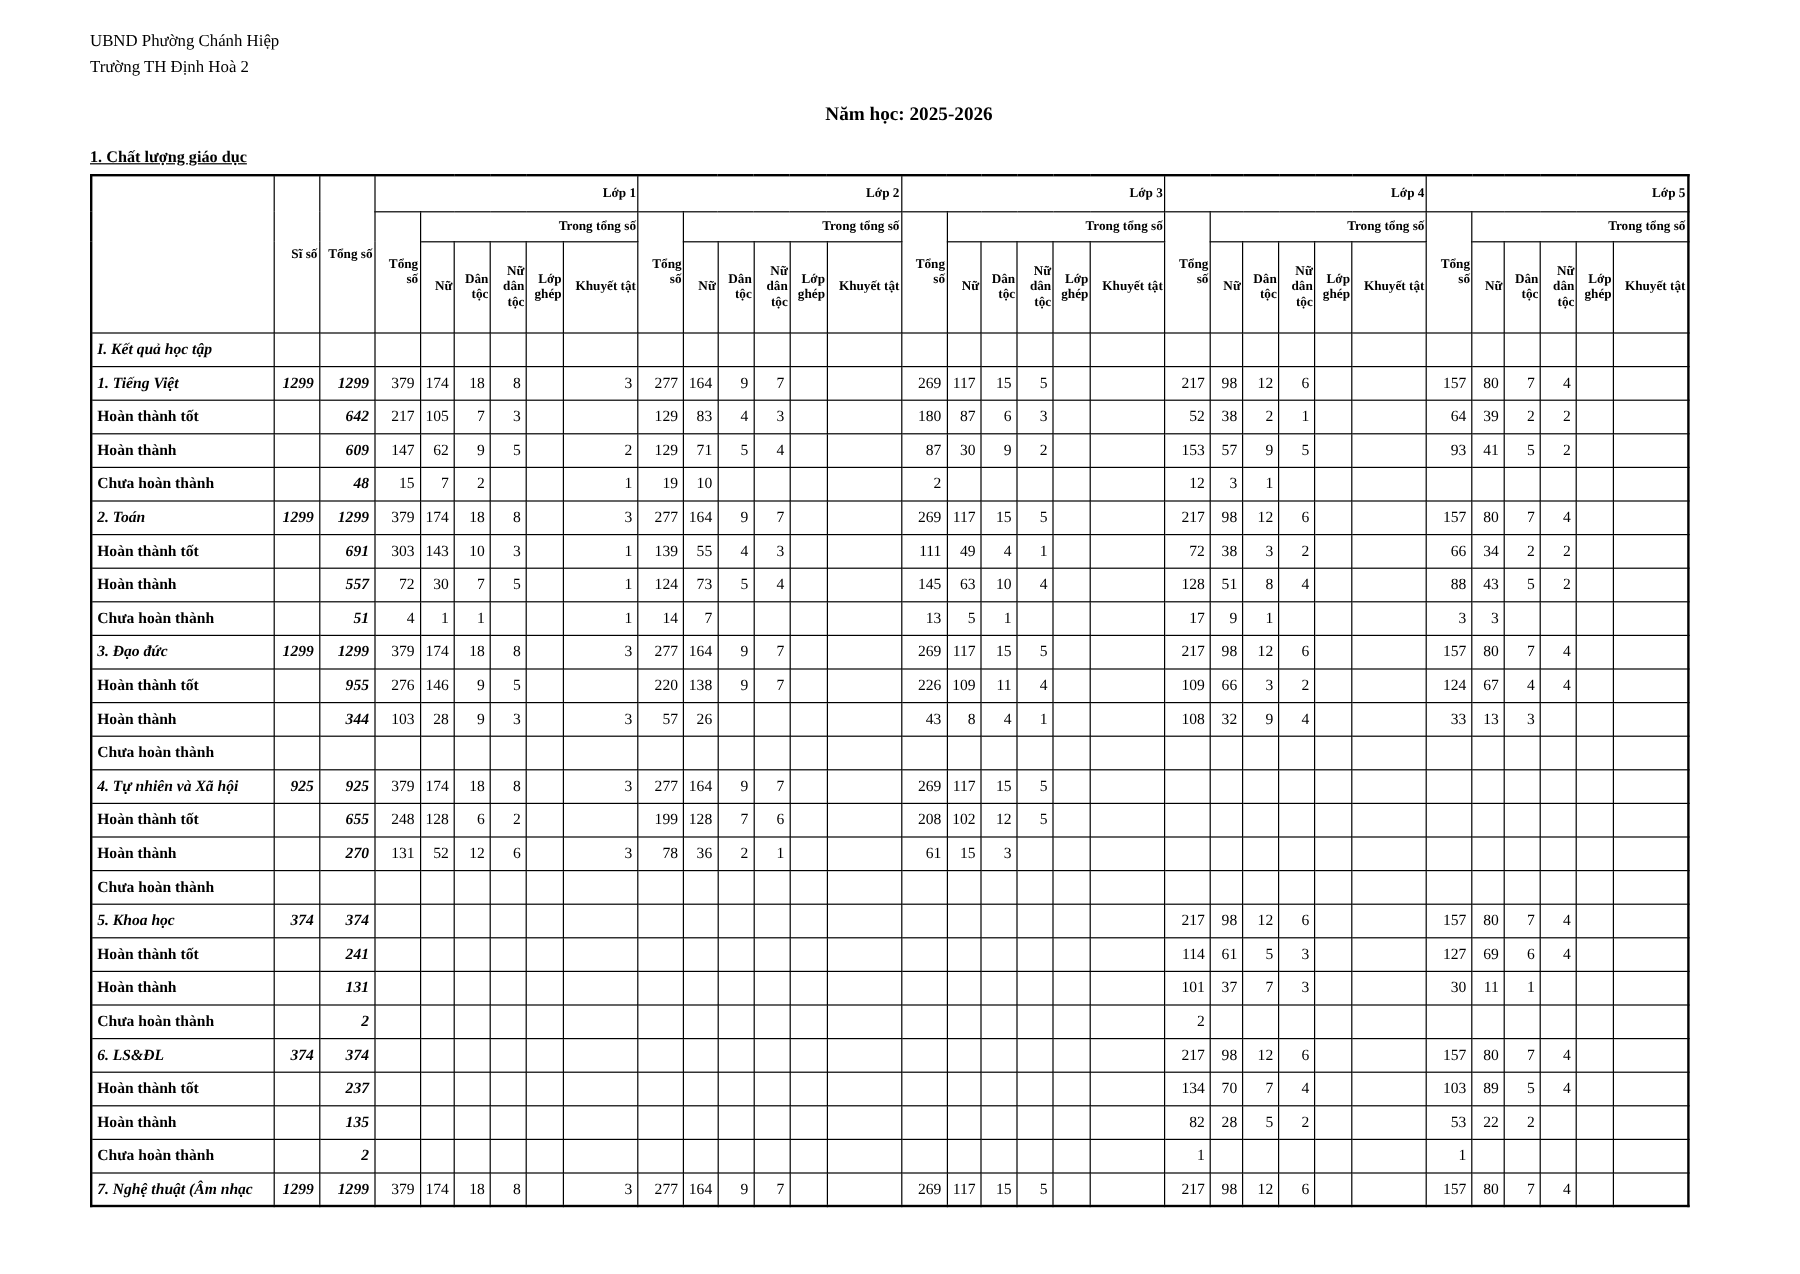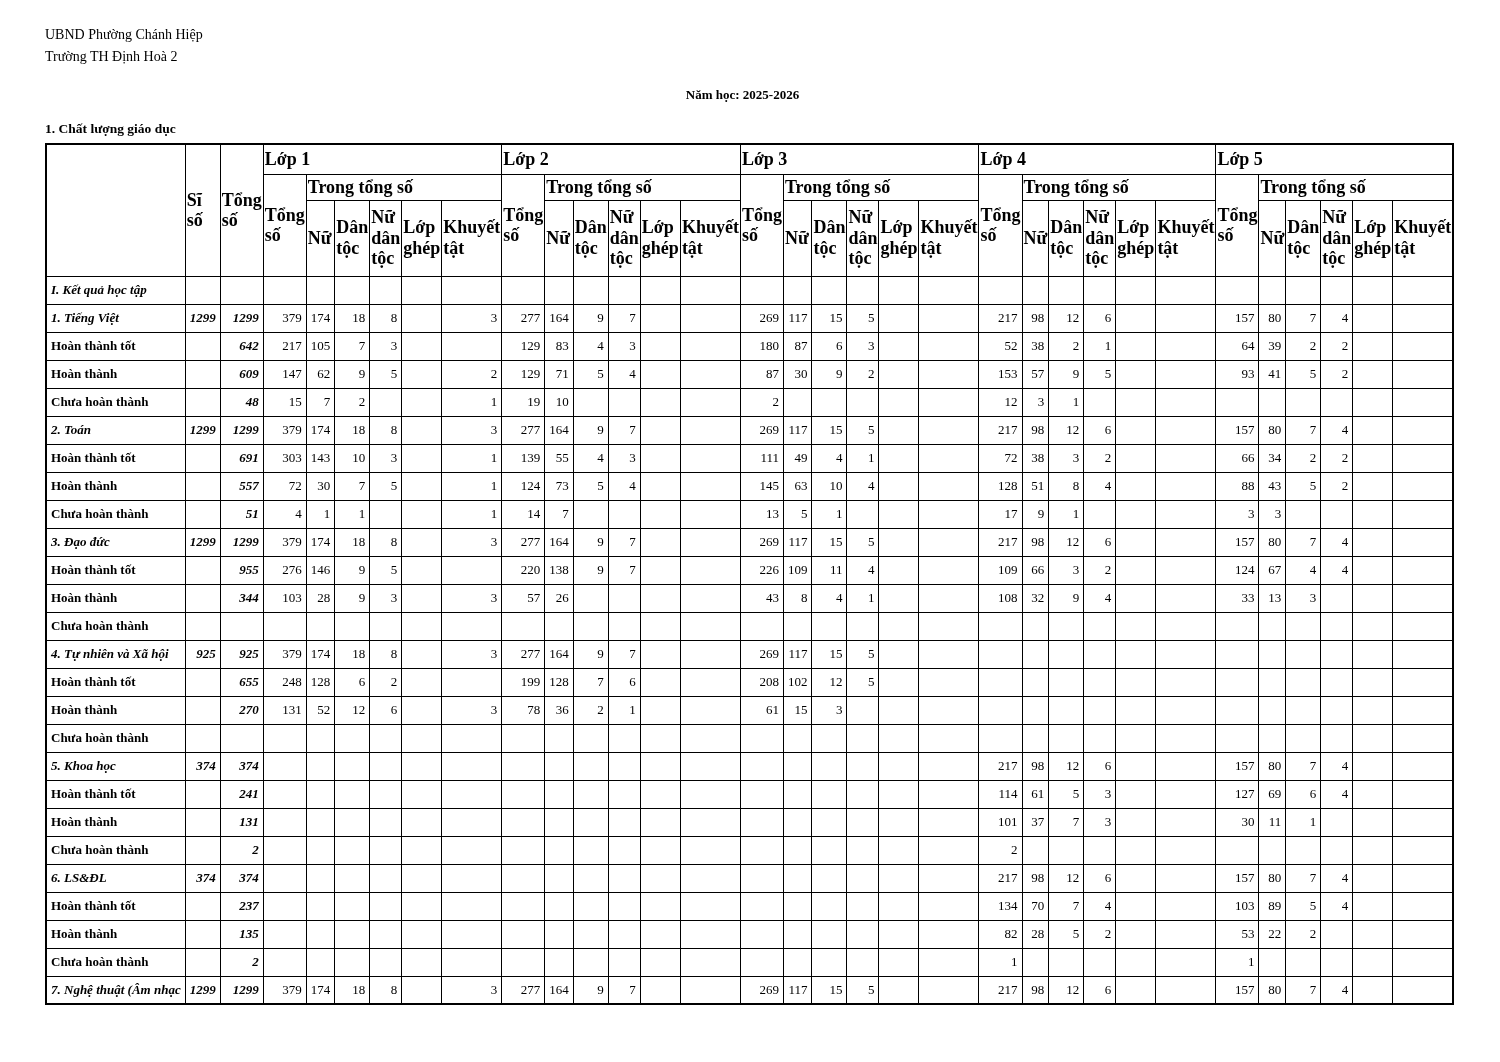--- a/index.html
+++ b/index.html
@@ -3,31 +3,31 @@
 <meta charset="utf-8">
 <style>
   * { margin: 0; padding: 0; box-sizing: border-box; }
   html, body {
     width: 1500px; height: 1062px;
     background: #ffffff;
     overflow: hidden;
     font-family: "Liberation Serif", "DejaVu Serif", serif;
     color: #000;
   }
-  .page { padding: 24px 60px 0 45px; }
+  .page { padding: 24px 60px 0 75px; }
   .org-line { font-size: 14px; line-height: 1.55; }
   .title { text-align: center; font-weight: bold; font-size: 14.5px; margin-top: 22px; }
-  .subtitle { text-align: center; font-weight: bold; font-size: 13px; margin-top: 20px; }
-  .section-heading { font-weight: bold; font-size: 13.5px; margin-top: 18px; margin-bottom: 6px; }
+  .subtitle { text-align: center; font-weight: bold; font-size: 16px; margin-top: 20px; }
+  .section-heading { font-weight: bold; font-size: 13.5px; margin-top: 18px; margin-bottom: 6px; text-decoration: underline; }
 
   table { border-collapse: collapse; table-layout: fixed; border: 2px solid #000; }
   th, td { border: 1px solid #000; overflow: hidden; }
   th {
-    font-weight: bold; text-align: left; vertical-align: middle;
-    font-size: 18px; line-height: 1.15; padding: 2px 1px;
+    font-weight: bold; text-align: right; vertical-align: middle;
+    font-size: 11px; line-height: 1.15; padding: 2px 1px;
   }
   thead tr.hr1 th { height: 30px; }
   thead tr.hr2 th { height: 25px; }
   thead tr.hr3 th { height: 76px; }
   td { font-size: 13px; height: 28px; padding: 1px 4px; vertical-align: middle; }
   td.label { text-align: left; white-space: nowrap; padding-left: 4px; font-weight: bold; }
   td.num { text-align: right; padding-right: 4px; }
   td.bi { font-weight: bold; font-style: italic; margin-left: 42px; }
   tr.section td.label, tr.subject td.label { font-weight: bold; font-style: italic; }
 </style>

